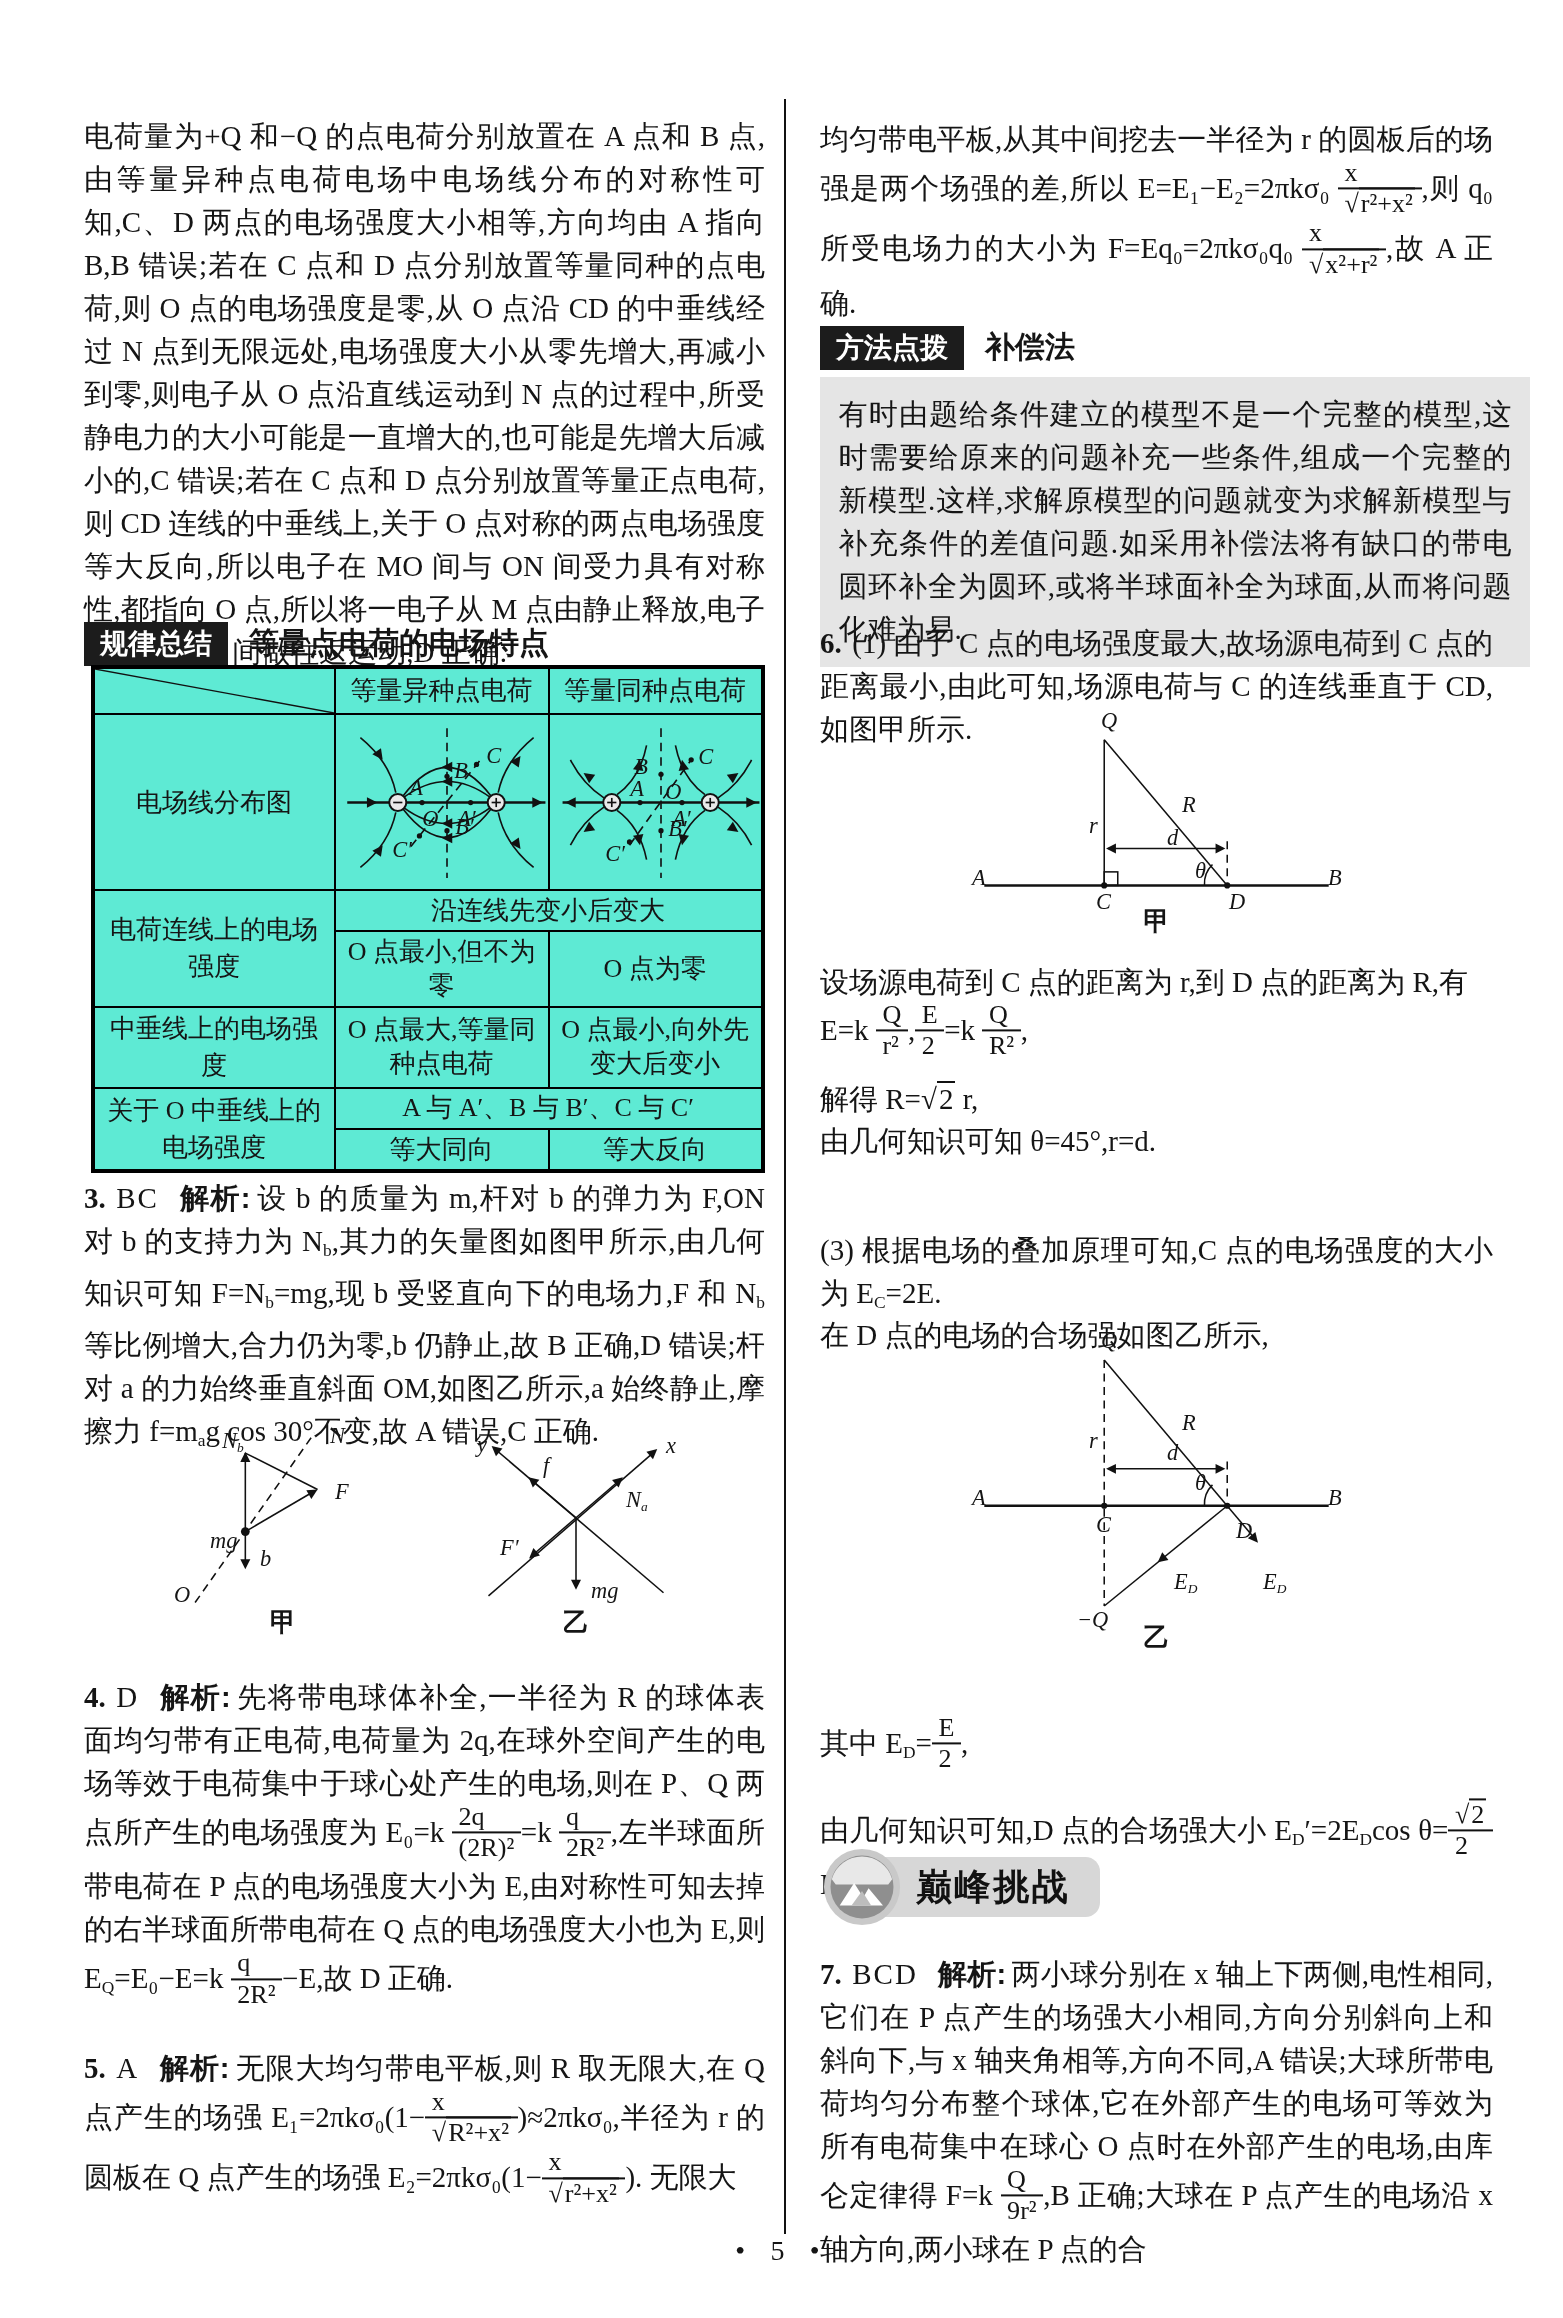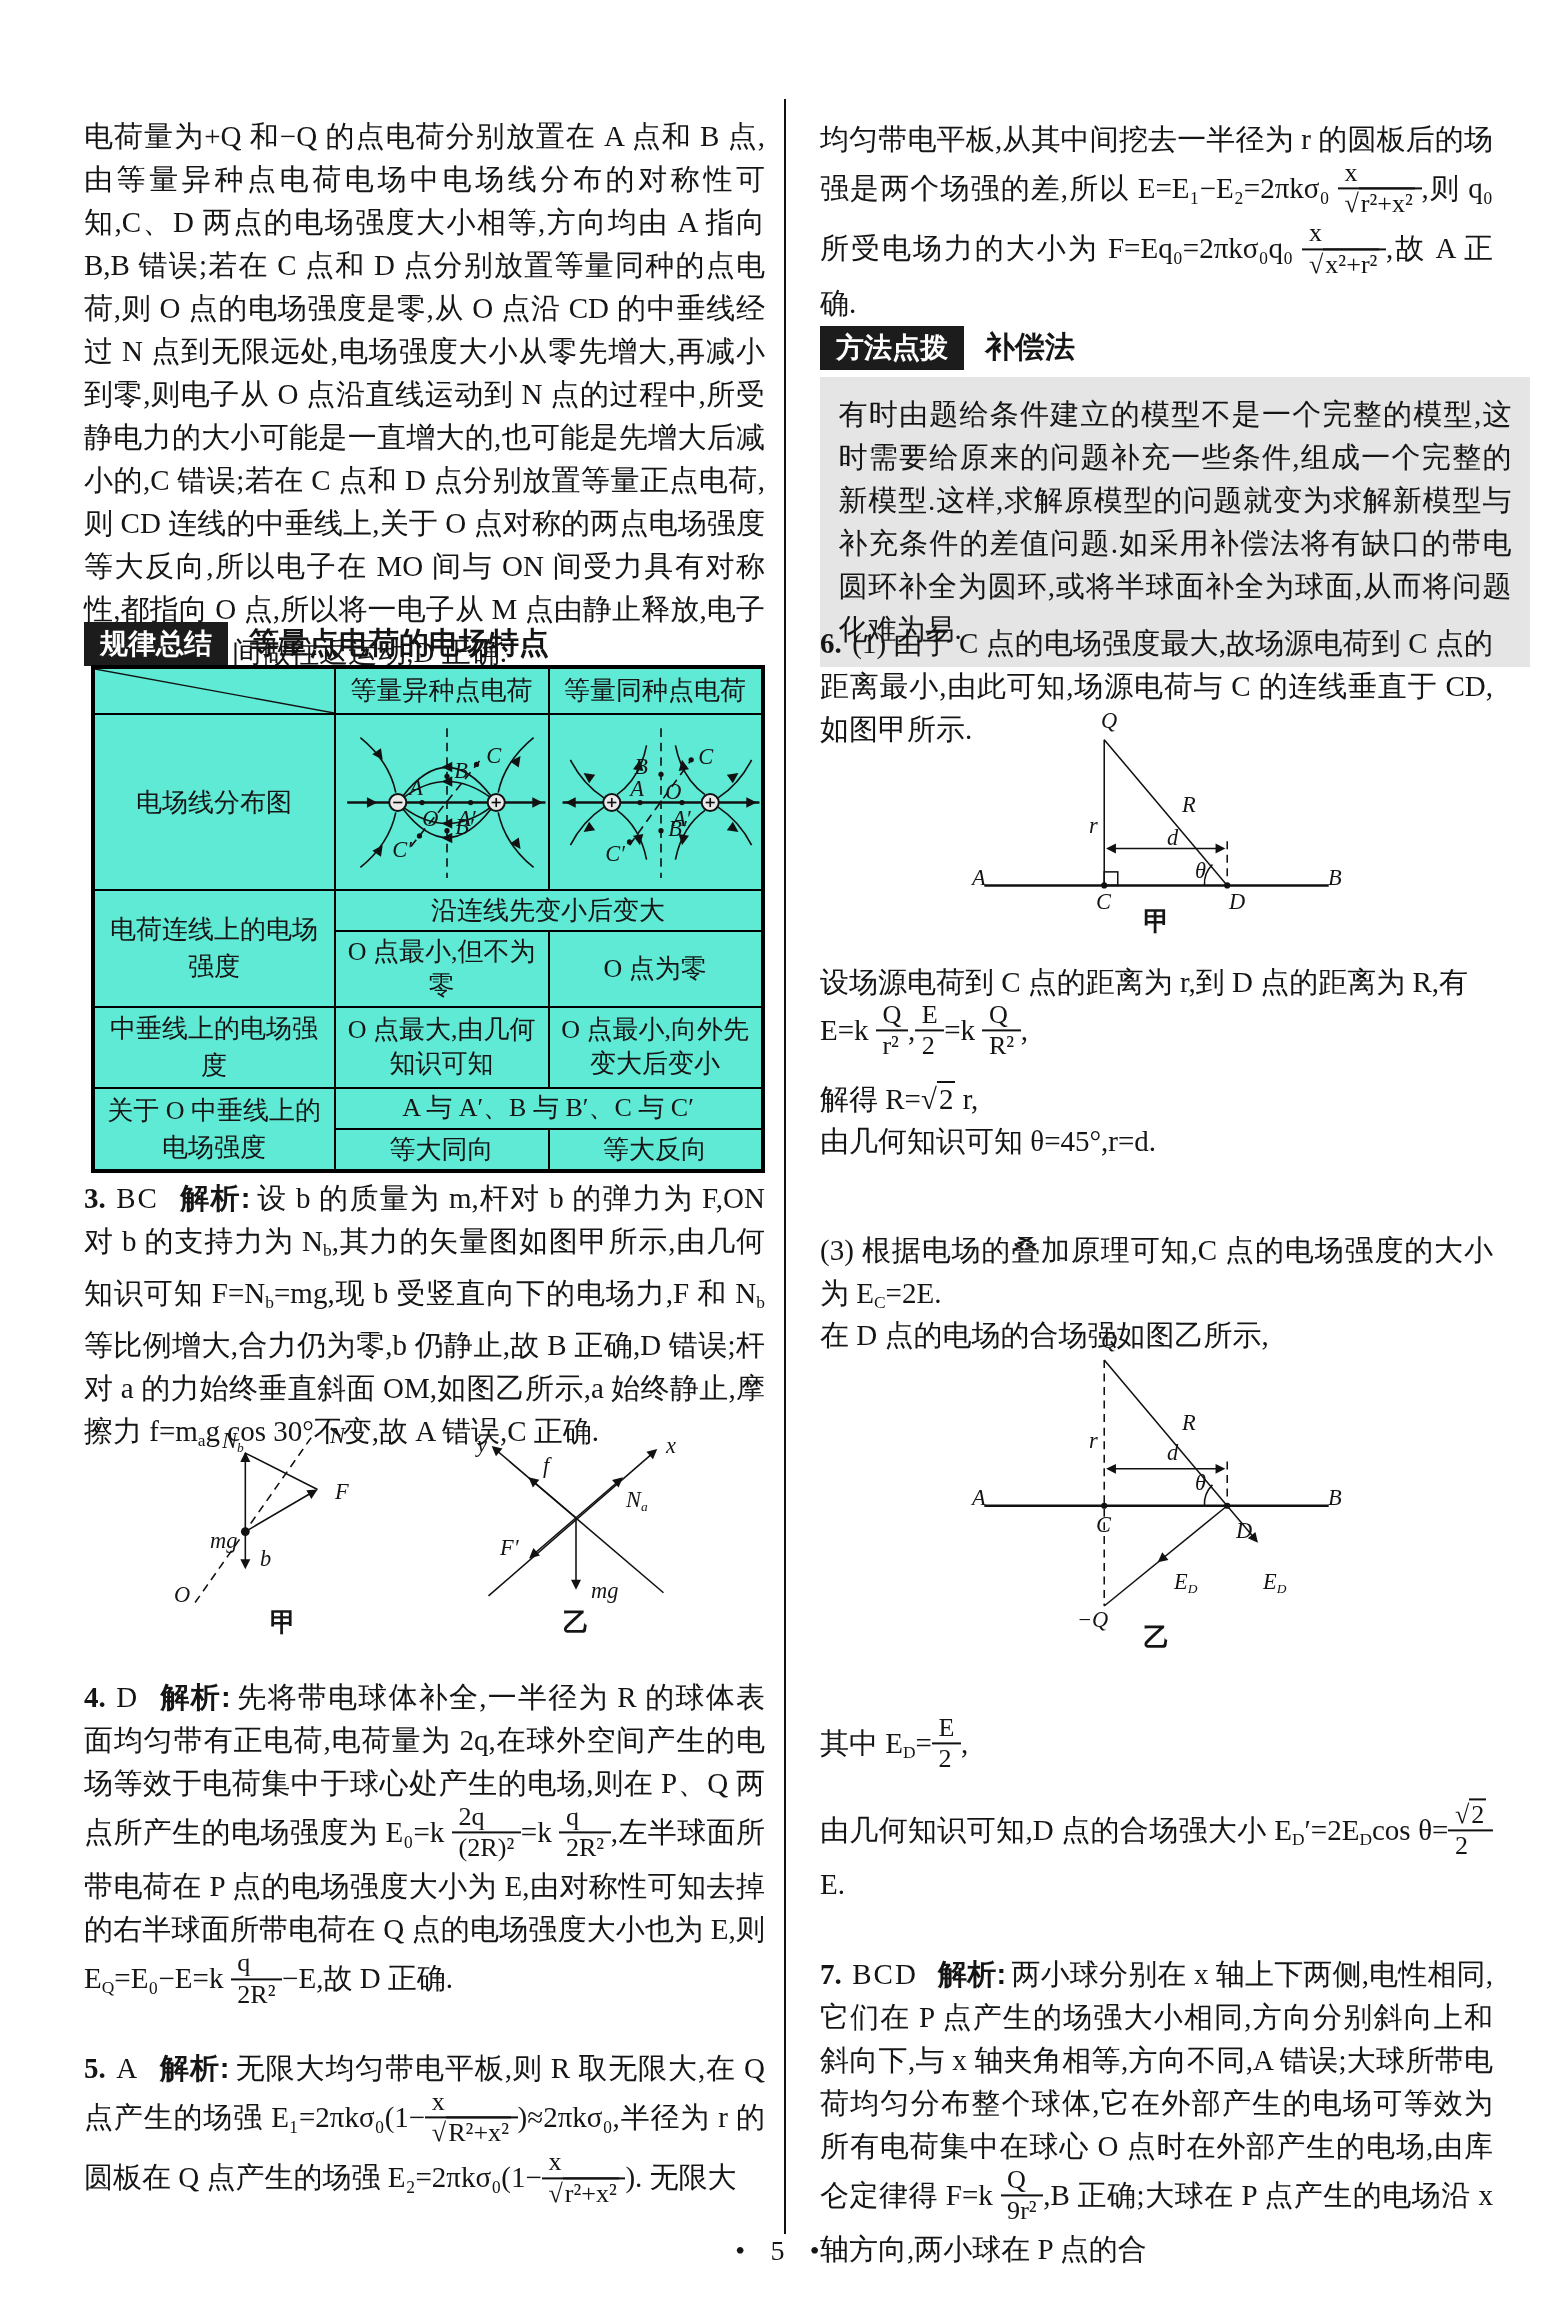--- a/index.html
+++ b/index.html
@@ -184,21 +184,21 @@
       <tr class="r-span1">
         <td class="lab" rowspan="2">电荷连线上的电场强度</td>
         <td colspan="2">沿连线先变小后变大</td>
       </tr>
       <tr class="r-cells1">
         <td>O 点最小,但不为零</td>
         <td>O 点为零</td>
       </tr>
       <tr class="r-mid">
         <td class="lab">中垂线上的电场强度</td>
-        <td>O 点最大,由几何知识可知</td>
+        <td>O 点最大,等量同种点电荷</td>
         <td>O 点最小,向外先变大后变小</td>
       </tr>
       <tr class="r-span2">
         <td class="lab" rowspan="2">关于 O 中垂线上的电场强度</td>
         <td colspan="2">A 与 A′、B 与 B′、C 与 C′</td>
       </tr>
       <tr class="r-cells2">
         <td>等大同向</td>
         <td>等大反向</td>
       </tr>
@@ -348,19 +348,31 @@
         <span class="lbl" style="left:264px;top:190px;">D</span>
         <span class="lbl" style="left:202px;top:241px;">E<sub>D</sub></span>
         <span class="lbl" style="left:291px;top:241px;">E<sub>D</sub></span>
       </div>
       <div class="cap" style="width:369px;margin:4px auto 0;">乙</div>
     </div>
 
     <p class="blk para" style="top:1687px;">其中 E<sub>D</sub>=<span class="fr"><span class="nu">E</span><span class="de">2</span></span>,</p>
     <p class="blk para" style="top:1774px;">由几何知识可知,D 点的合场强大小 E<sub>D</sub>′=2E<sub>D</sub>cos θ=<span class="fr"><span class="nu"><span class="sq">√<span class="ov">2</span></span></span><span class="de">2</span></span>E.</p>
 
+    <div class="blk challenge" style="top:1845px;">
+      <span class="ch-medal">
+        <svg viewBox="0 0 128 128" width="84" height="84">
+          <circle cx="64" cy="64" r="58" fill="#c9c9c9"></circle>
+          <circle cx="64" cy="64" r="48" fill="#8f8f8f"></circle>
+          <path d="M 18,52 A 48,48 0 0 1 110,52 L 104,60 L 24,60 Z" fill="#e8e8e8"></path>
+          <polygon points="30,92 52,58 66,80 74,66 96,92" fill="#ffffff"></polygon>
+          <polygon points="48,92 64,70 78,92" fill="#bdbdbd"></polygon>
+        </svg>
+      </span>
+      <span class="ch-pill">巅峰挑战</span>
+    </div>
 
     <p class="blk para" style="top:1924px;"><span class="num">7.</span><span class="ans">BCD</span><span class="jiexi">解析:</span><span>两小球分别在 x 轴上下两侧,电性相同,它们在 P 点产生的场强大小相同,方向分别斜向上和斜向下,与 x 轴夹角相等,方向不同,A 错误;大球所带电荷均匀分布整个球体,它在外部产生的电场可等效为所有电荷集中在球心 O 点时在外部产生的电场,由库仑定律得 F=k <span class="fr"><span class="nu">Q</span><span class="de">9r²</span></span>,B 正确;大球在 P 点产生的电场沿 x 轴方向,两小球在 P 点的合</span></p>
   </div>
 
   <div class="footer">• 5 •</div>
 </div>
 
 
 </body></html>

